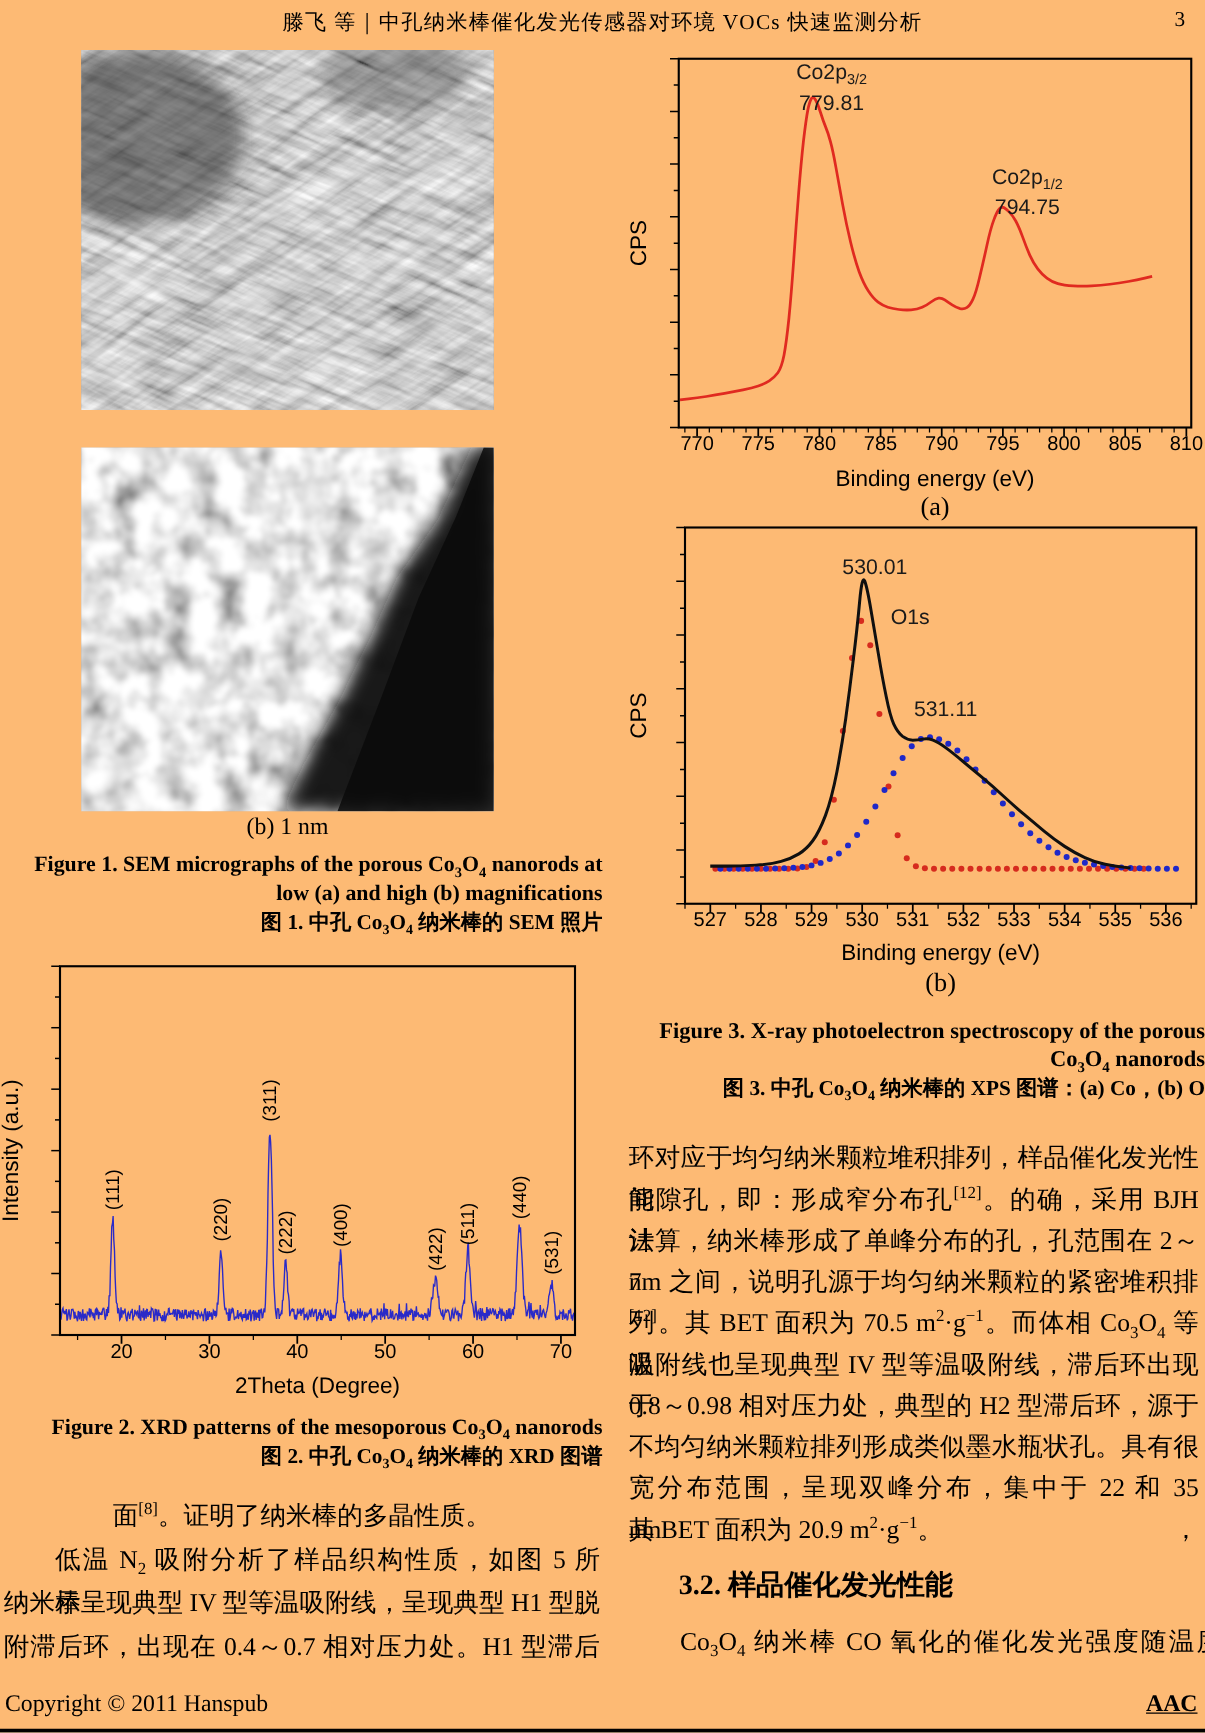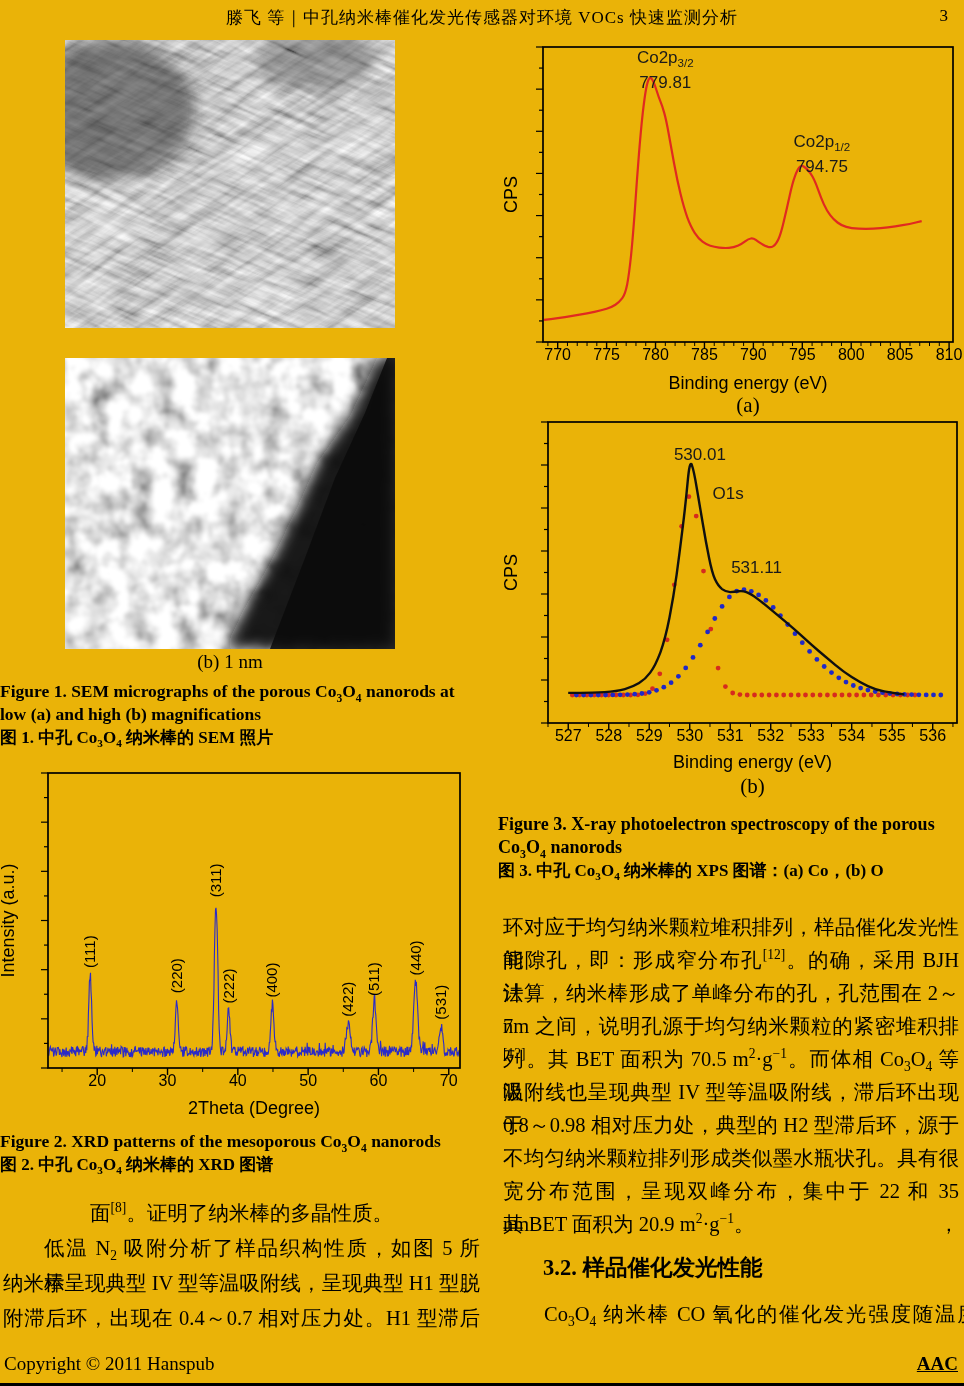--- a/index.html
+++ b/index.html
@@ -1,25 +1,25 @@
 <!DOCTYPE html>
 <html><head>
 <meta charset="utf-8">
 <style>
   html,body{margin:0;padding:0;background:#9a9a9a;}
-  .page{position:relative;width:964px;height:1386px;background:#eab308;margin:0 auto;
+  .page{position:relative;width:964px;height:1386px;background:#fdba74;margin:0 auto;
         font-family:"Liberation Serif",serif;color:#000;overflow:hidden;
         border-bottom:3px solid #000;box-sizing:border-box;}
   .abs{position:absolute;}
   
   .hdr{top:6px;left:0;width:964px;text-align:center;font-size:17px;letter-spacing:1px;}
   .pgnum{top:6px;right:16px;font-size:17px;}
   
   .subcap{text-align:center;font-size:19px;}
-  .figcap{text-align:left;font-weight:bold;}
+  .figcap{text-align:right;font-weight:bold;}
   .figcap .en{font-size:17.5px;line-height:23px;}
   .figcap .cn{font-size:17px;line-height:24px;}
   
   .bline{white-space:nowrap;}
   .lt .bline{height:35px;line-height:35px;font-size:20.5px;text-align:center;}
   .rt .bline{height:33px;line-height:33px;font-size:20.5px;}
   .bline.j{white-space:normal;text-align:justify;text-align-last:justify;text-justify:inter-character;}
   .bline.ind{padding-left:41px;}
   sup{font-size:66%;vertical-align:super;line-height:0;}
   sub{font-size:66%;vertical-align:sub;line-height:0;}

